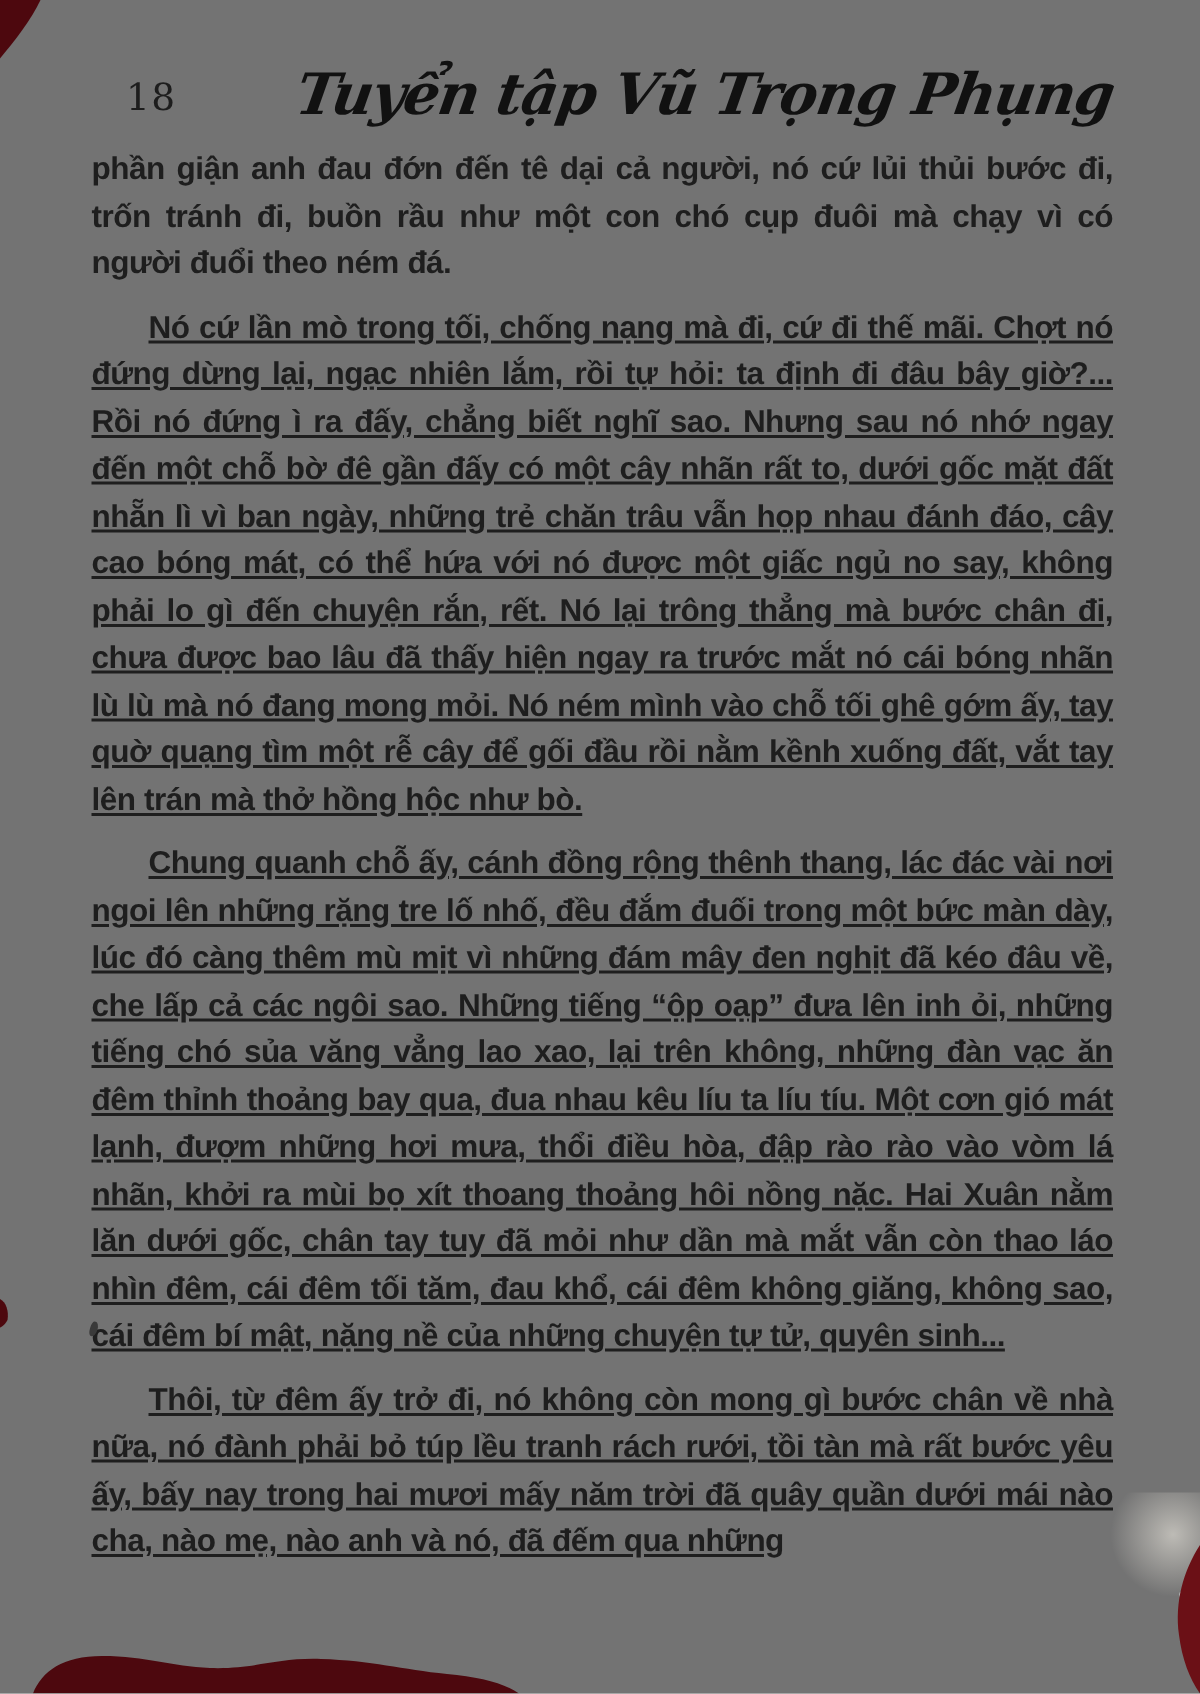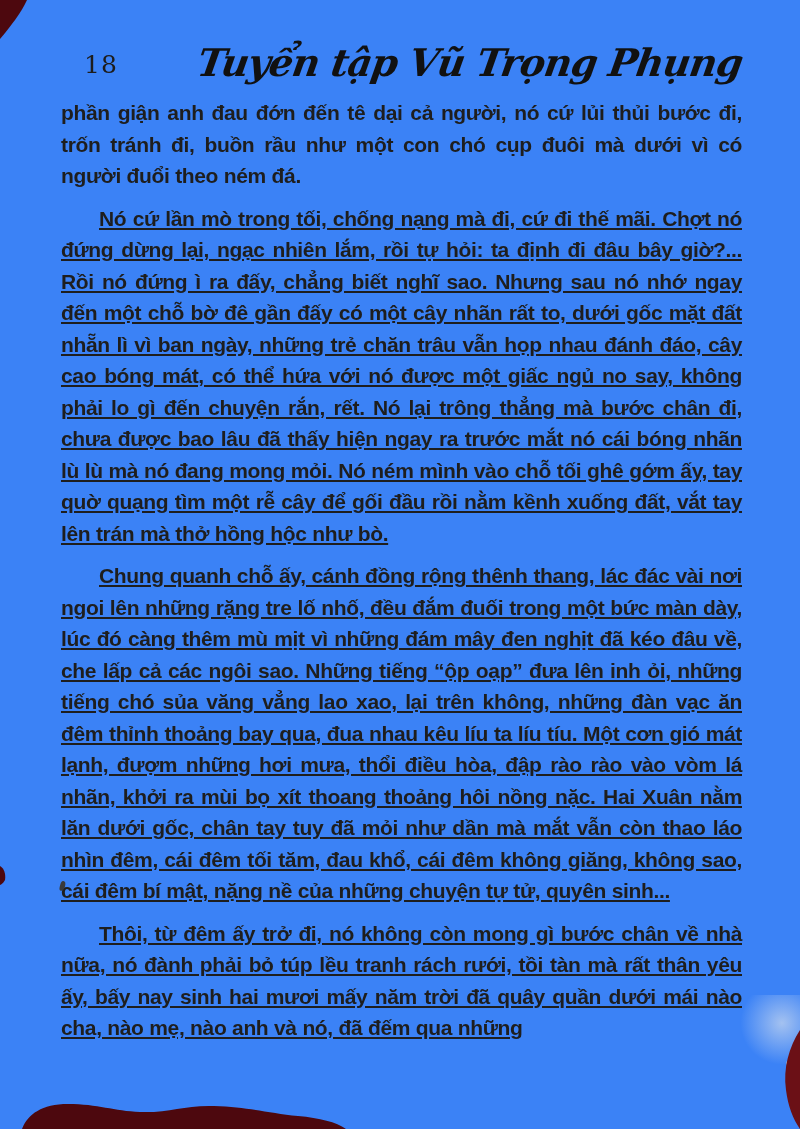--- a/index.html
+++ b/index.html
@@ -1,21 +1,21 @@
 <!DOCTYPE html>
 <html><head>
 <meta charset="utf-8">
 <style>
   html,body{margin:0;padding:0;}
   body{
     width:800px;height:1129px;overflow:hidden;position:relative;
     background:#fefefe;
     font-family:"Liberation Sans",sans-serif;
   }
-  .page{position:absolute;inset:0;background:#3b82f6;}
+  .page{position:absolute;inset:0;background:#737373;}
   
   .page-num{
     position:absolute;left:84px;top:50px;
     font-family:"DejaVu Serif",serif;
     font-size:25px;font-weight:400;color:#1d1d1d;letter-spacing:1px;
   }
   .book-title{
     position:absolute;right:58px;top:40px;
     font-family:"DejaVu Serif",serif;
     font-style:italic;font-weight:700;
@@ -56,24 +56,24 @@
 </head>
 <body>
 
 <div class="page">
 
   <span class="page-num">18</span>
 
   <span class="book-title">Tuyển tập Vũ Trọng Phụng</span>
 
   <main class="text-block">
-    <p>phần giận anh đau đớn đến tê dại cả người, nó cứ lủi thủi bước đi, trốn tránh đi, buồn rầu như một con chó cụp đuôi mà dưới vì có người đuổi theo ném đá.</p>
+    <p>phần giận anh đau đớn đến tê dại cả người, nó cứ lủi thủi bước đi, trốn tránh đi, buồn rầu như một con chó cụp đuôi mà chạy vì có người đuổi theo ném đá.</p>
     <p>Nó cứ lần mò trong tối, chống nạng mà đi, cứ đi thế mãi. Chợt nó đứng dừng lại, ngạc nhiên lắm, rồi tự hỏi: ta định đi đâu bây giờ?... Rồi nó đứng ì ra đấy, chẳng biết nghĩ sao. Nhưng sau nó nhớ ngay đến một chỗ bờ đê gần đấy có một cây nhãn rất to, dưới gốc mặt đất nhẵn lì vì ban ngày, những trẻ chăn trâu vẫn họp nhau đánh đáo, cây cao bóng mát, có thể hứa với nó được một giấc ngủ no say, không phải lo gì đến chuyện rắn, rết. Nó lại trông thẳng mà bước chân đi, chưa được bao lâu đã thấy hiện ngay ra trước mắt nó cái bóng nhãn lù lù mà nó đang mong mỏi. Nó ném mình vào chỗ tối ghê gớm ấy, tay quờ quạng tìm một rễ cây để gối đầu rồi nằm kềnh xuống đất, vắt tay lên trán mà thở hồng hộc như bò.</p>
     <p>Chung quanh chỗ ấy, cánh đồng rộng thênh thang, lác đác vài nơi ngoi lên những rặng tre lố nhố, đều đắm đuối trong một bức màn dày, lúc đó càng thêm mù mịt vì những đám mây đen nghịt đã kéo đâu về, che lấp cả các ngôi sao. Những tiếng “ộp oạp” đưa lên inh ỏi, những tiếng chó sủa văng vẳng lao xao, lại trên không, những đàn vạc ăn đêm thỉnh thoảng bay qua, đua nhau kêu líu ta líu tíu. Một cơn gió mát lạnh, đượm những hơi mưa, thổi điều hòa, đập rào rào vào vòm lá nhãn, khởi ra mùi bọ xít thoang thoảng hôi nồng nặc. Hai Xuân nằm lăn dưới gốc, chân tay tuy đã mỏi như dần mà mắt vẫn còn thao láo nhìn đêm, cái đêm tối tăm, đau khổ, cái đêm không giăng, không sao, cái đêm bí mật, nặng nề của những chuyện tự tử, quyên sinh...</p>
-    <p>Thôi, từ đêm ấy trở đi, nó không còn mong gì bước chân về nhà nữa, nó đành phải bỏ túp lều tranh rách rưới, tồi tàn mà rất thân yêu ấy, bấy nay sinh hai mươi mấy năm trời đã quây quần dưới mái nào cha, nào mẹ, nào anh và nó, đã đếm qua những</p>
+    <p>Thôi, từ đêm ấy trở đi, nó không còn mong gì bước chân về nhà nữa, nó đành phải bỏ túp lều tranh rách rưới, tồi tàn mà rất bước yêu ấy, bấy nay trong hai mươi mấy năm trời đã quây quần dưới mái nào cha, nào mẹ, nào anh và nó, đã đếm qua những</p>
   </main>
 
   <span class="ink-speck"></span>
   <span class="scan-shadow"></span>
   <span class="gray-speck"></span>
 
   <svg class="stains" width="800" height="1129" viewBox="0 0 800 1129">
     <path d="M0,0 L27,0 C21,13 10,27 0,39 Z" fill="#4d080e"></path>
     <path d="M0,866 C4,868 6,874 5,880 C3,884 0,885 0,885 Z" fill="#4d080e"></path>
     <path d="M22,1129

